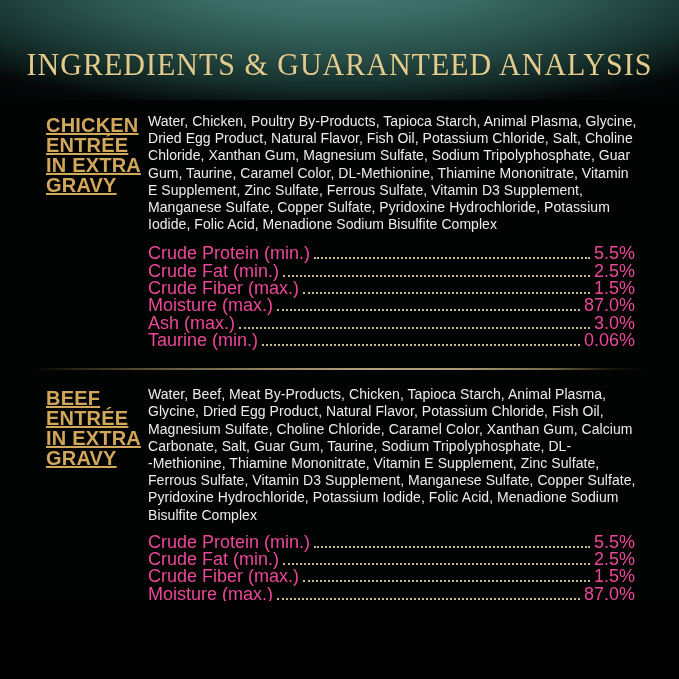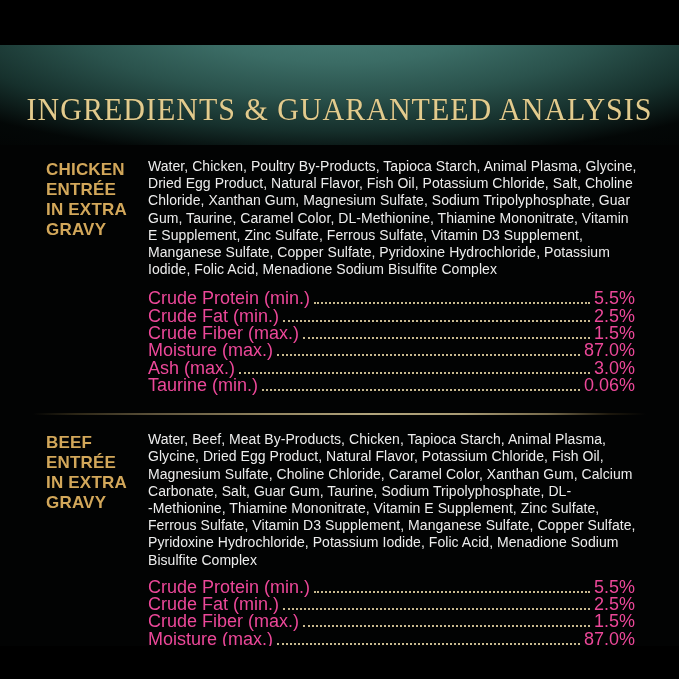--- a/index.html
+++ b/index.html
@@ -2,21 +2,20 @@
 <html><head>
 <meta charset="utf-8">
 <style>
   html, body { margin: 0; padding: 0; background: #000; }
   .page {
     position: relative;
     width: 679px; height: 601px;
     background: #020303;
     overflow: hidden;
     font-family: "Liberation Sans", "DejaVu Sans", sans-serif;
-    margin-top: 45px;
   }
   .header {
     height: 100px;
     background:
       radial-gradient(ellipse 90% 170% at 50% -25%,
         #4a7f78 0%, #3b6c65 25%, #2a524c 45%, #16302c 65%,
         rgba(4,10,9,0.6) 82%, rgba(0,0,0,0) 100%);
     display: flex; justify-content: center; align-items: flex-end;
   }
   .header-title {
@@ -29,26 +28,27 @@
     white-space: nowrap;
     transform: scaleY(1.06);
     text-shadow: 0 0 1px rgba(60,40,0,0.45);
   }
   .section { display: flex; padding: 0 44px 0 46px; }
   .section-chicken { margin-top: 13px; }
   .section-beef   { margin-top: 17px; }
   .section-title {
     flex: 0 0 102px;
     margin: 2px 0 0 0;
-    font-size: 17px;
+    font-size: 20px;
     font-weight: 700;
     line-height: 20px;
     letter-spacing: 0.2px;
     color: #d2a75a;
     white-space: pre;
+    text-decoration: underline;
   }
   .section-body { flex: 1 1 auto; min-width: 0; }
   .ingredients {
     margin: 0;
     font-size: 14px;
     line-height: 17.2px;
     letter-spacing: 0.05px;
     color: #ededed;
     white-space: pre;
   }

